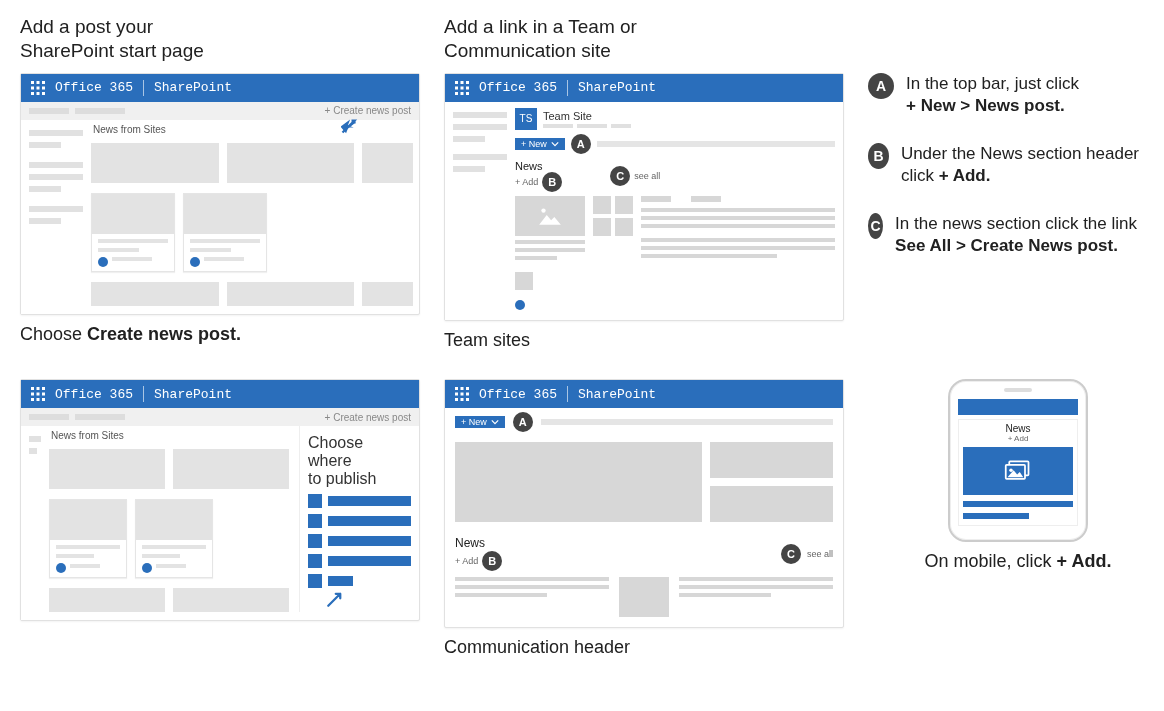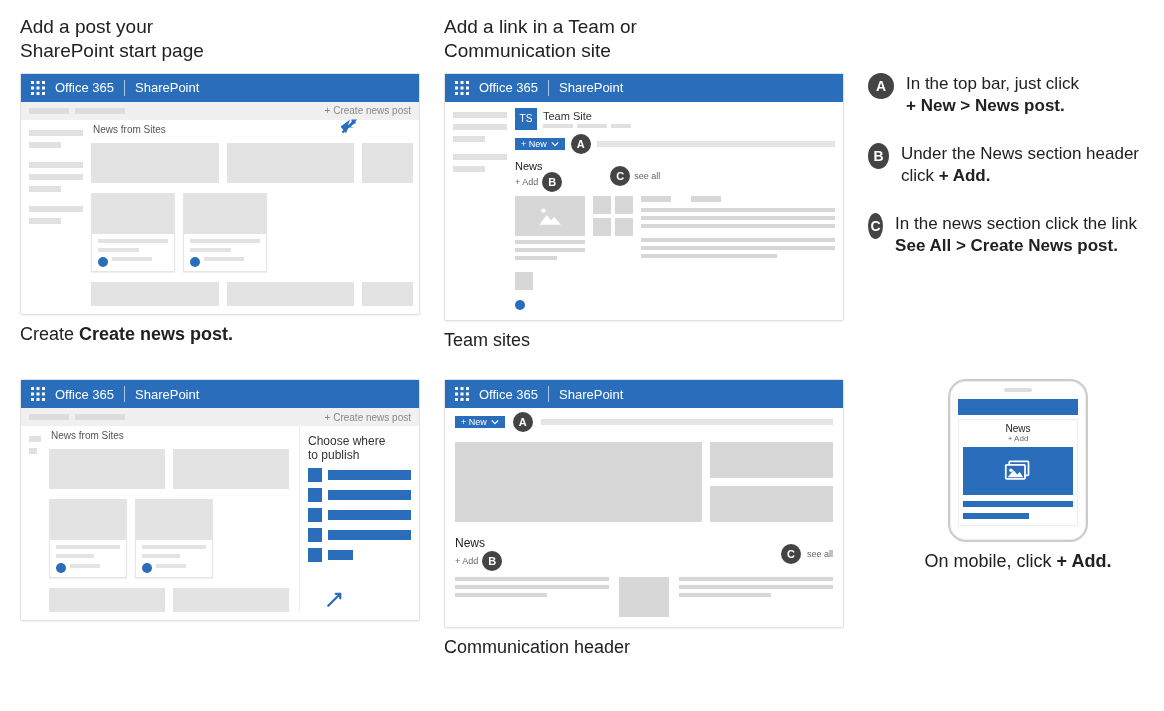--- a/index.html
+++ b/index.html
@@ -36,42 +36,42 @@
     display: flex;
     align-items: center;
     font-size: 13px;
     height: 28px;
   }
   .waffle {
     width: 34px; height: 28px; display:flex; align-items:center; justify-content:center;
   }
   .waffle svg { width:14px; height:14px; }
   .vbar { width:1px; height:16px; background: rgba(255,255,255,.6); margin: 0 10px; }
-  .suite span { white-space: nowrap; }
+  .suite span { white-space: nowrap; font-family: Liberation Mono, monospace; }
 
   .body { display:flex; }
   .side { width: 70px; padding: 10px 8px; background:#fff; }
   .side .bar { height:6px; background:#e1e1e1; margin-bottom:6px; }
   .side .bar.s { width: 60%; }
   .main { flex:1; padding: 0 6px 8px 0; font-size: 10px; position:relative; }
 
   .cmdbar { background:#f0f0f0; height:18px; padding: 3px 8px; font-size:10px; color:#888; display:flex; justify-content:space-between; align-items:center; }
   .cmdbar .right { color:#888; }
   .cards { display:flex; gap:8px; padding: 4px 0; }
   .card { background:#fff; border:1px solid #e5e5e5; box-shadow:0 1px 1px rgba(0,0,0,.06); padding-bottom:4px; }
   .card .img { background:#e3e3e3; width: 100%; height: 40px; }
   .card .ln { height:4px; background:#e3e3e3; margin:5px 6px 0; }
   .card .av { width:10px; height:10px; border-radius:50%; background:#2a6ebb; display:inline-block; margin:5px 4px 0 6px; vertical-align:middle; }
   .card .avln { display:inline-block; height:4px; background:#e3e3e3; width:40px; vertical-align:middle; }
   .tiles { display:flex; gap:8px; margin-top:6px; }
   .tiles .t { background:#e3e3e3; height:40px; flex:1; }
 
   .news-from-sites { font-size:10px; color:#555; padding:4px 0 2px 2px; }
 
-  .panel-title { font-size:12px; color:#333; }
+  .panel-title { font-size:16px; color:#333; }
   .list-items .li { display:flex; align-items:center; gap:6px; margin-top:6px; }
   .list-items .sq { width:14px; height:14px; background:#2a6ebb; }
   .list-items .lbar { flex:1; height:10px; background:#2a6ebb; }
 
   .cursor {
     position:absolute;
     width:18px; height:18px;
     pointer-events:none;
   }
 
@@ -227,21 +227,21 @@
             </div>
           <svg class="cursor" style="top:-4px; right:60px;" viewBox="0 0 24 24">
               <path fill="#2a6ebb" d="M3 21 L8 6 L10 14 L18 12 L12 16 L14 24 Z" transform="rotate(35 12 12)"></path>
               <path fill="#2a6ebb" d="M2 22 L18 6 L14 6 L18 6 L18 10" stroke="#2a6ebb" stroke-width="3"></path>
             </svg>
         </div>
       </div>
     </div>
 
     <div class="caption">
-      <span>Create </span><b>Create news post.</b>
+      <span>Choose </span><b>Create news post.</b>
     </div>
   </div>
 
   <div class="cell">
     <div class="h" style="white-space:pre-line;">Add a link in a Team or
 Communication site</div>
 
     <div class="win">
       <div class="suite">
         <div class="waffle">

